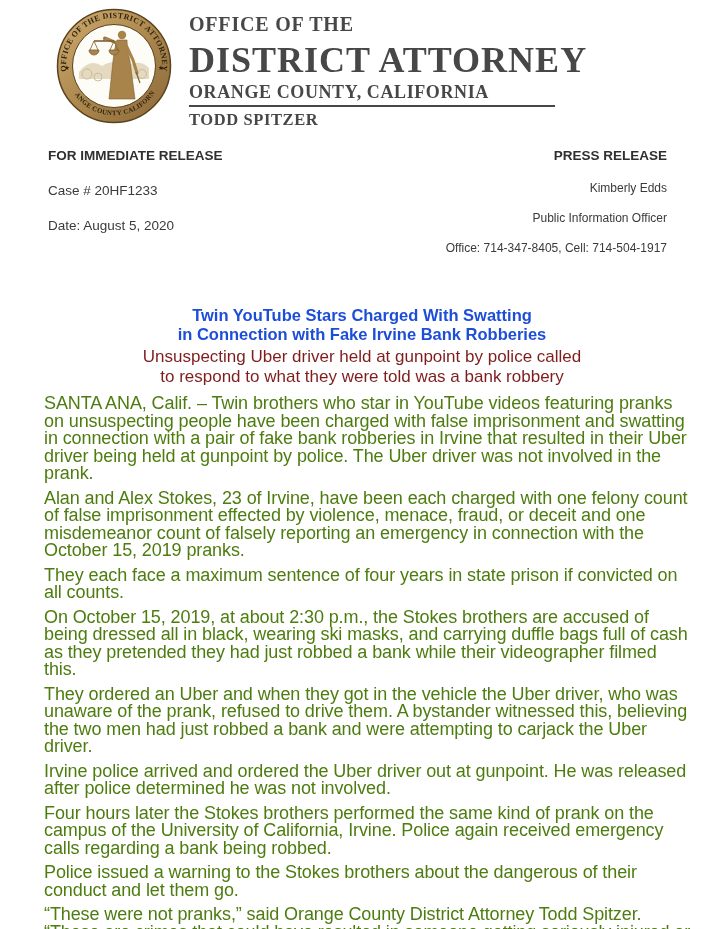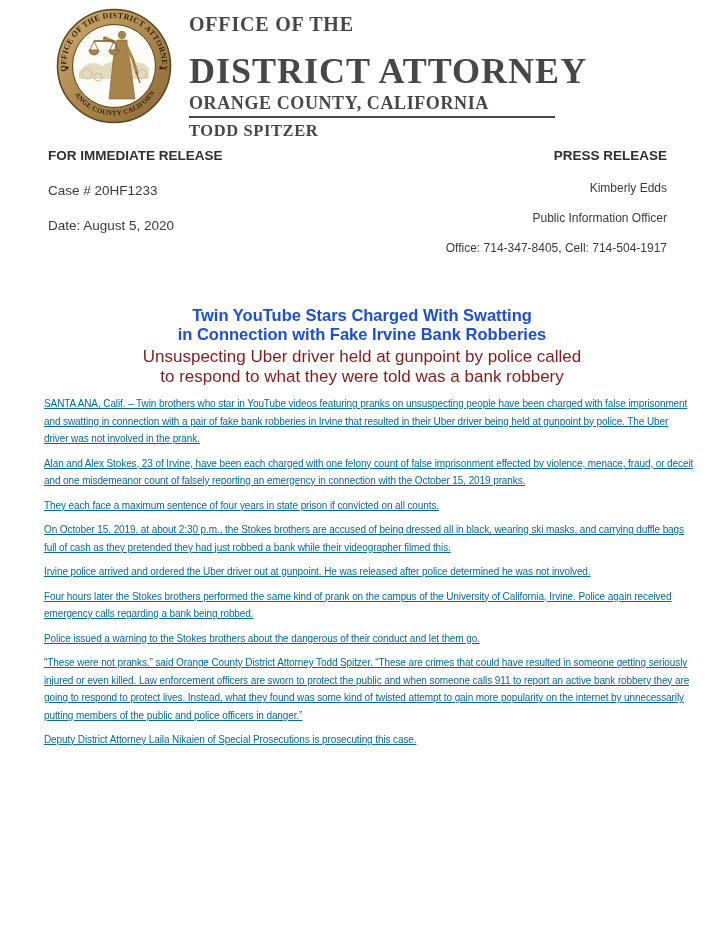--- a/index.html
+++ b/index.html
@@ -8,21 +8,21 @@
     position:relative; width:724px; height:929px; margin:0 auto;
     background:#ffffff; overflow:hidden;
     font-family:"Liberation Sans", sans-serif; color:#3a3a3a;
   }
 
   
   .masthead { position:absolute; left:56px; top:8px; display:flex; align-items:flex-start; }
   .seal { width:116px; height:116px; flex:0 0 auto; }
   .masthead-text { margin-left:17px; padding-top:5px; font-family:"Liberation Serif", serif; color:#474747; }
   .office-line { font-size:20px; font-weight:600; letter-spacing:0.8px; }
-  .da-title    { font-size:36px; font-weight:600; letter-spacing:1px; line-height:1.02; margin-top:17px; white-space:nowrap; }
+  .da-title    { font-size:36px; font-weight:600; letter-spacing:1px; line-height:1.02; margin-top:6px; white-space:nowrap; }
   .county-line { font-size:18px; font-weight:700; letter-spacing:0.6px; width:366px;
                  border-bottom:2px solid #474747; padding-bottom:2px; margin-top:3px; white-space:nowrap; }
   .da-name     { font-size:16.5px; font-weight:700; letter-spacing:0.6px; margin-top:3px; }
 
   
   .release-info { position:absolute; left:48px; right:57px; top:148px; display:flex; justify-content:space-between; }
   .ri-left  { text-align:left; }
   .ri-right { text-align:right; }
   .ri-immediate { font-size:13.5px; font-weight:700; color:#2f2f2f; margin-bottom:19px; line-height:16px; }
   .ri-case      { font-size:13.5px; margin-bottom:19px; line-height:16px; }
@@ -39,22 +39,22 @@
     font-size:16.5px; font-weight:700; line-height:19px; color:#1d4ed8; white-space:pre-line;
   }
   .headline-sub {
     font-size:17px; font-weight:400; line-height:19.5px;
     color:#7f1d1d; white-space:pre-line; margin-top:3px;
   }
 
   
   .body-copy { position:absolute; top:395px; left:44px; width:650px; }
   .body-copy p {
-    font-size:10px; line-height:17.5px; letter-spacing:-0.1px;
-    color:#0369a1; margin-bottom:7px;text-decoration:underline;
+    font-size:18px; line-height:17.5px; letter-spacing:-0.1px;
+    color:#4d7c0f; margin-bottom:7px;
   }
 </style>
 </head>
 <body>
 
 <div class="page">
 
   <header class="masthead">
     <svg class="seal" viewBox="0 0 116 116">
       <defs>
@@ -127,20 +127,21 @@
 in Connection with Fake Irvine Bank Robberies</h1>
     <h2 class="headline-sub">Unsuspecting Uber driver held at gunpoint by police called
 to respond to what they were told was a bank robbery</h2>
   </section>
 
   <section class="body-copy">
     <p>SANTA ANA, Calif. – Twin brothers who star in YouTube videos featuring pranks on unsuspecting people have been charged with false imprisonment and swatting in connection with a pair of fake bank robberies in Irvine that resulted in their Uber driver being held at gunpoint by police. The Uber driver was not involved in the prank.</p>
     <p>Alan and Alex Stokes, 23 of Irvine, have been each charged with one felony count of false imprisonment effected by violence, menace, fraud, or deceit and one misdemeanor count of falsely reporting an emergency in connection with the October 15, 2019 pranks.</p>
     <p>They each face a maximum sentence of four years in state prison if convicted on all counts.</p>
     <p>On October 15, 2019, at about 2:30 p.m., the Stokes brothers are accused of being dressed all in black, wearing ski masks, and carrying duffle bags full of cash as they pretended they had just robbed a bank while their videographer filmed this.</p>
+    <p>They ordered an Uber and when they got in the vehicle the Uber driver, who was unaware of the prank, refused to drive them. A bystander witnessed this, believing the two men had just robbed a bank and were attempting to carjack the Uber driver.</p>
     <p>Irvine police arrived and ordered the Uber driver out at gunpoint. He was released after police determined he was not involved.</p>
     <p>Four hours later the Stokes brothers performed the same kind of prank on the campus of the University of California, Irvine. Police again received emergency calls regarding a bank being robbed.</p>
     <p>Police issued a warning to the Stokes brothers about the dangerous of their conduct and let them go.</p>
     <p>“These were not pranks,” said Orange County District Attorney Todd Spitzer. “These are crimes that could have resulted in someone getting seriously injured or even killed. Law enforcement officers are sworn to protect the public and when someone calls 911 to report an active bank robbery they are going to respond to protect lives. Instead, what they found was some kind of twisted attempt to gain more popularity on the internet by unnecessarily putting members of the public and police officers in danger.”</p>
     <p>Deputy District Attorney Laila Nikaien of Special Prosecutions is prosecuting this case.</p>
   </section>
 
 </div>
 
 </body></html>

